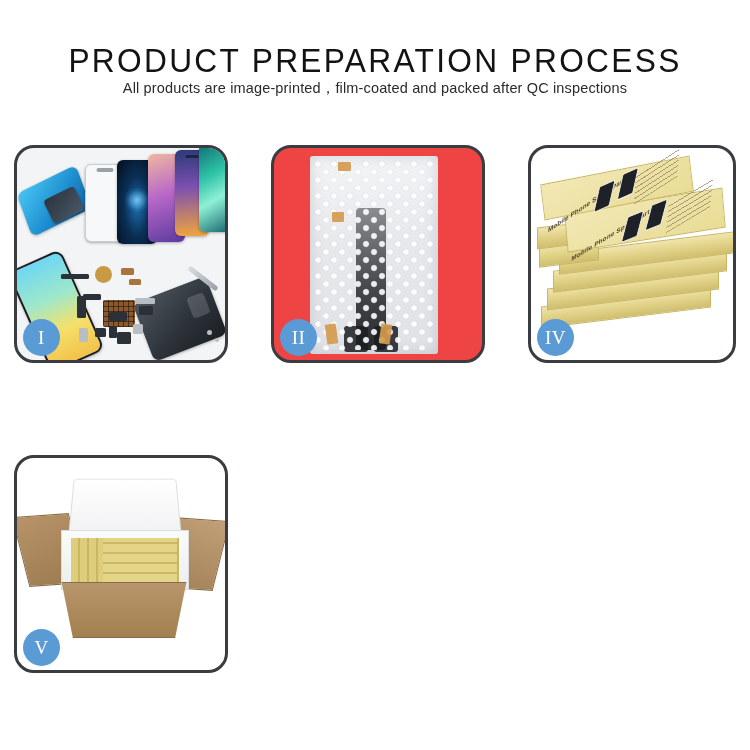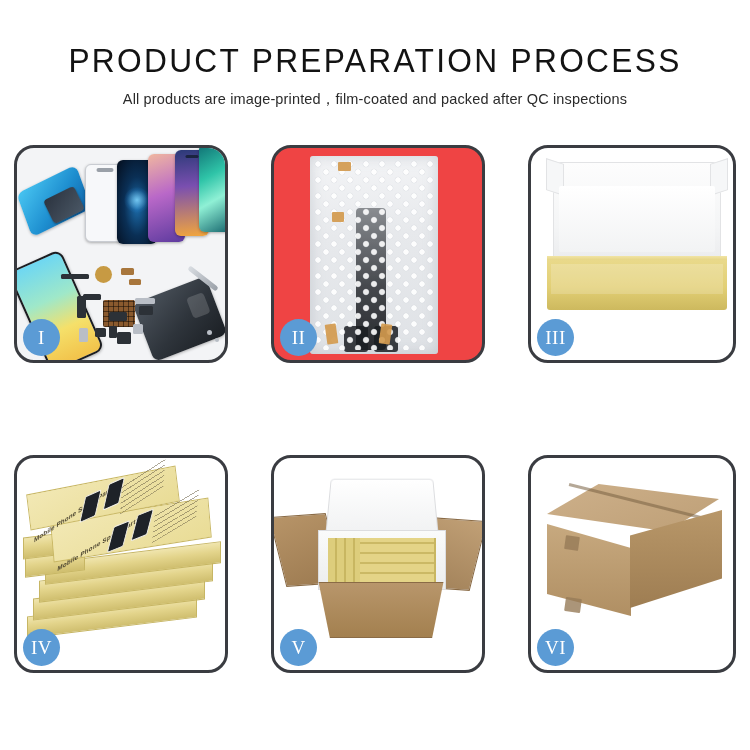--- a/index.html
+++ b/index.html
@@ -26,21 +26,20 @@
     margin-top: 44px;
     font-size: 33px;
     font-weight: 400;
     letter-spacing: 2.4px;
     color: #131313;
     line-height: 1.05;
     transform: scaleX(0.96);
   }
 
   .subtitle {
-    margin-top: 11px;
     font-size: 14.5px;
     font-weight: 400;
     letter-spacing: 0.15px;
     color: #2a2a2a;
   }
 
   
   .grid {
     position: absolute;
     top: 145px;
@@ -430,30 +429,20 @@
           <div class="bubbles"></div>
         </div>
         <div class="tape t1"></div>
         <div class="tape t2"></div>
         <div class="tape t3"></div>
         <div class="tape t4"></div>
       </div>
       <div class="badge">II</div>
     </div>
 
-    <div class="panel p3">
-      <div class="panel-photo">
-        <div class="box3-lid"></div>
-        <div class="box3-foam"></div>
-        <div class="box3-bubble"></div>
-        <div class="box3-rim"></div>
-        <div class="box3-front"></div>
-      </div>
-      <div class="badge">III</div>
-    </div>
 
     <div class="panel p4">
       <div class="panel-photo">
         <div class="stack">
 
           <div class="layer" style="left:4px;  top:130px; width:170px;"></div>
           <div class="layer" style="left:10px; top:112px; width:172px;"></div>
           <div class="layer" style="left:16px; top:94px;  width:174px;"></div>
           <div class="layer" style="left:22px; top:76px;  width:176px;"></div>
           <div class="layer" style="left:2px;  top:76px;  width:60px;"></div>
@@ -490,26 +479,15 @@
         <div class="v-flapR"></div>
         <div class="v-foamlid"></div>
         <div class="v-foambody"></div>
         <div class="v-inner"></div>
         <div class="v-inner2"></div>
         <div class="v-front"></div>
       </div>
       <div class="badge">V</div>
     </div>
 
-    <div class="panel p6">
-      <div class="panel-photo">
-        <div class="c-top"></div>
-        <div class="c-seam"></div>
-        <div class="c-left"></div>
-        <div class="c-right"></div>
-        <div class="c-tape a"></div>
-        <div class="c-tape b"></div>
-      </div>
-      <div class="badge">VI</div>
-    </div>
 
   </div>
 </div>
 
 </body></html>

